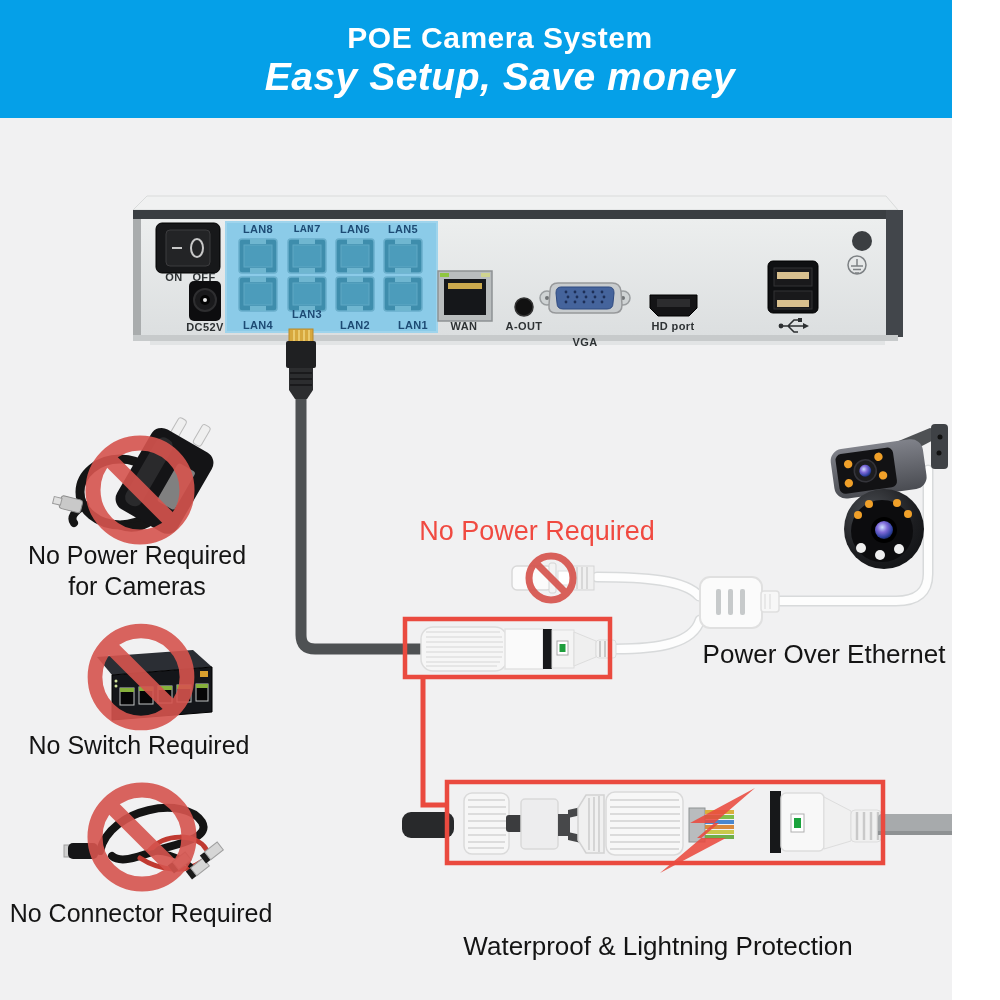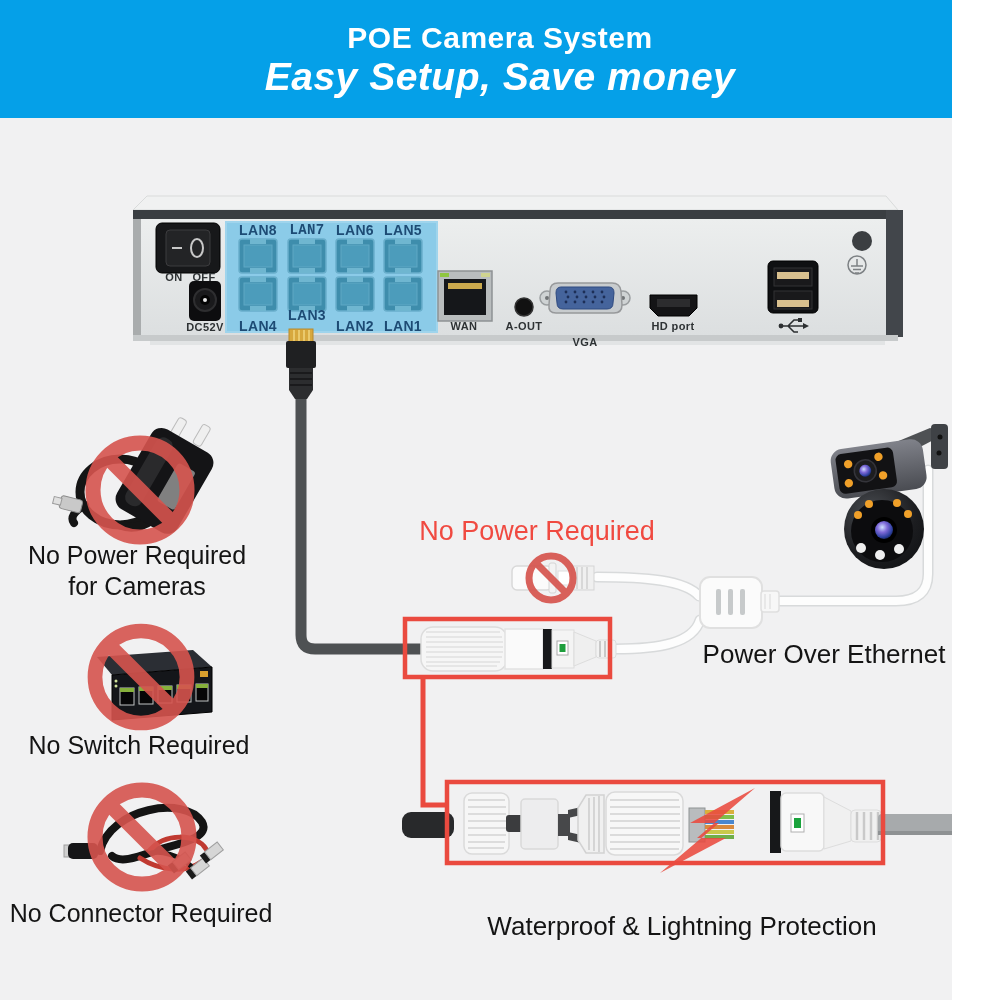--- a/index.html
+++ b/index.html
@@ -3,21 +3,21 @@
 <meta charset="utf-8">
 <style>
   html,body{margin:0;padding:0;background:#ffffff;font-family:"Liberation Sans",sans-serif;}
   .poster{position:relative;width:952px;height:1000px;background:#f1f1f2;overflow:hidden;}
   .banner{position:absolute;left:0;top:0;width:1000px;height:118px;background:#05a0e8;}
   .art{position:absolute;left:0;top:0;width:1000px;height:1000px;}
   .t{position:absolute;transform:translateX(-50%);white-space:nowrap;line-height:1.1;}
   .banner-title{font-size:30px;font-weight:700;color:#ffffff;letter-spacing:0.5px;}
   .banner-sub{font-size:39px;font-weight:800;font-style:italic;color:#ffffff;letter-spacing:0.5px;}
   .lbl{font-size:11px;font-weight:700;color:#2e3234;letter-spacing:0.4px;text-align:right;}
-  .lan{font-size:14px;font-weight:700;color:#1d4b74;letter-spacing:0.3px;}
+  .lan{font-size:11px;font-weight:700;color:#1d4b74;letter-spacing:0.3px;}
   .cap{font-size:25px;color:#141414;}
   .cap26{font-size:26px;color:#141414;}
   .redcap{font-size:27px;color:#f04a41;}
 </style>
 </head>
 <body>
 
 <div class="poster">
 
   <div class="banner"></div>
@@ -344,29 +344,29 @@
   <div class="t lbl" style="left:204px;top:271px;">OFF</div>
   <div class="t lbl" style="left:205px;top:321px;">DC52V</div>
 
   <div class="t lan" style="left:258px;top:223px;">LAN8</div>
   <div class="t lan" style="left:307px;top:223px;font-family:Liberation Mono, monospace;">LAN7</div>
   <div class="t lan" style="left:355px;top:223px;">LAN6</div>
   <div class="t lan" style="left:403px;top:223px;">LAN5</div>
   <div class="t lan" style="left:258px;top:319px;">LAN4</div>
   <div class="t lan" style="left:307px;top:308px;">LAN3</div>
   <div class="t lan" style="left:355px;top:319px;">LAN2</div>
-  <div class="t lan" style="left:403px;top:319px;">LAN1</div>
+  <div class="t lan" style="left:413px;top:319px;">LAN1</div>
 
   <div class="t lbl" style="left:464px;top:320px;">WAN</div>
   <div class="t lbl" style="left:524px;top:320px;">A-OUT</div>
   <div class="t lbl" style="left:585px;top:336px;">VGA</div>
   <div class="t lbl" style="left:673px;top:320px;">HD port</div>
 
   <div class="t cap" style="left:137px;top:542px;">No Power Required</div>
   <div class="t cap" style="left:137px;top:573px;">for Cameras</div>
   <div class="t cap" style="left:139px;top:732px;">No Switch Required</div>
   <div class="t cap" style="left:141px;top:900px;">No Connector Required</div>
 
   <div class="t redcap" style="left:537px;top:517px;">No Power Required</div>
   <div class="t cap26" style="left:824px;top:640px;">Power Over Ethernet</div>
-  <div class="t cap26" style="left:658px;top:912px;margin-left:24px;">Waterproof &amp; Lightning Protection</div>
+  <div class="t cap26" style="left:658px;top:932px;">Waterproof &amp; Lightning Protection</div>
 
 </div>
 
 </body></html>

